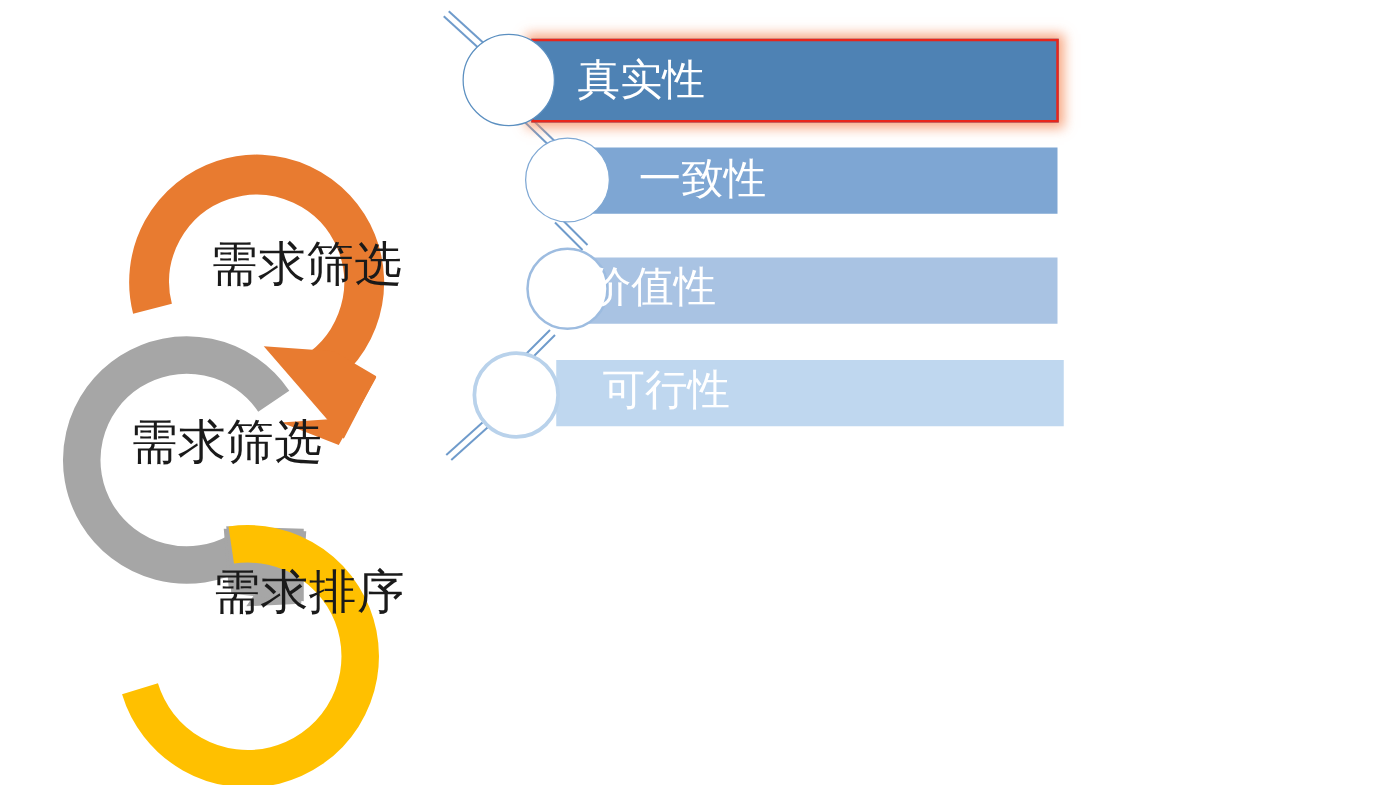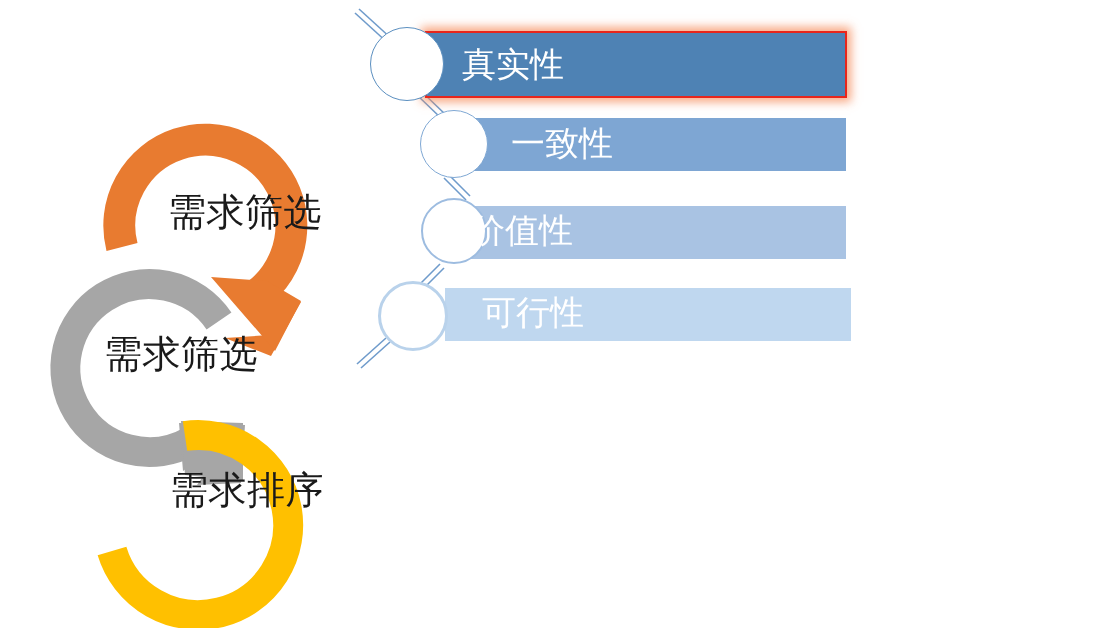--- a/index.html
+++ b/index.html
@@ -41,21 +41,21 @@
     position: absolute;
     font-family: Liberation Sans, sans-serif;
     font-size: 38px;
     color: #1a1a1a;
     white-space: nowrap;
     line-height: 1;
     letter-spacing: 0.5px;
   }
   #label-screen  { left: 113px; top:  98px; }
   #label-perspective { left:  49px; top: 240px; }
-  #label-ranking { left: 115px; top: 376px; }
+  #label-ranking { left: 115px; top: 360px; }
 
   
   #bar-list {
     position: absolute;
     left: 0; top: 0;
     width: 972px;
     height: 628px;
     text-decoration: underline;
   }
   .row {

